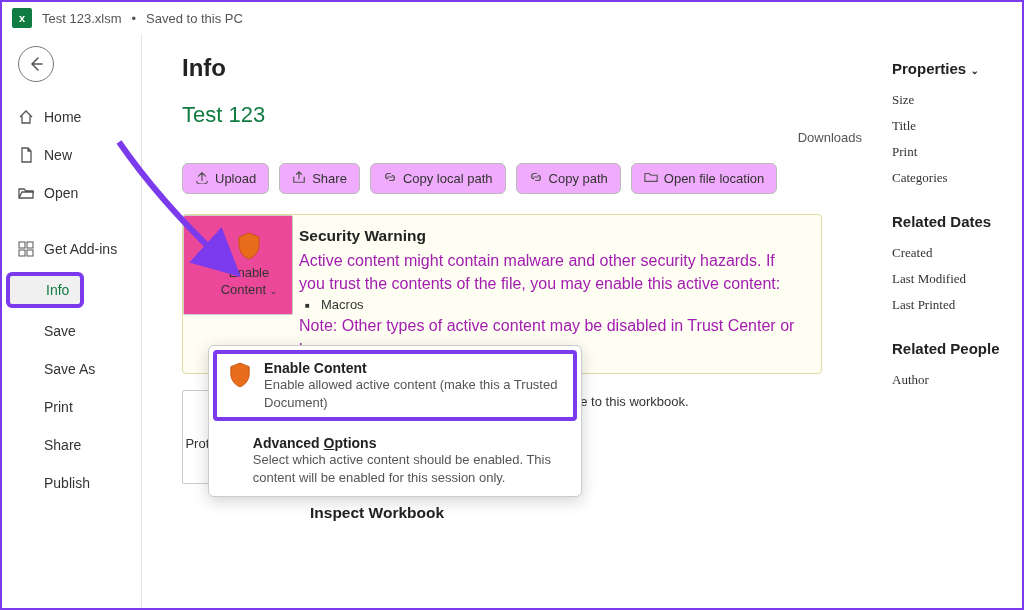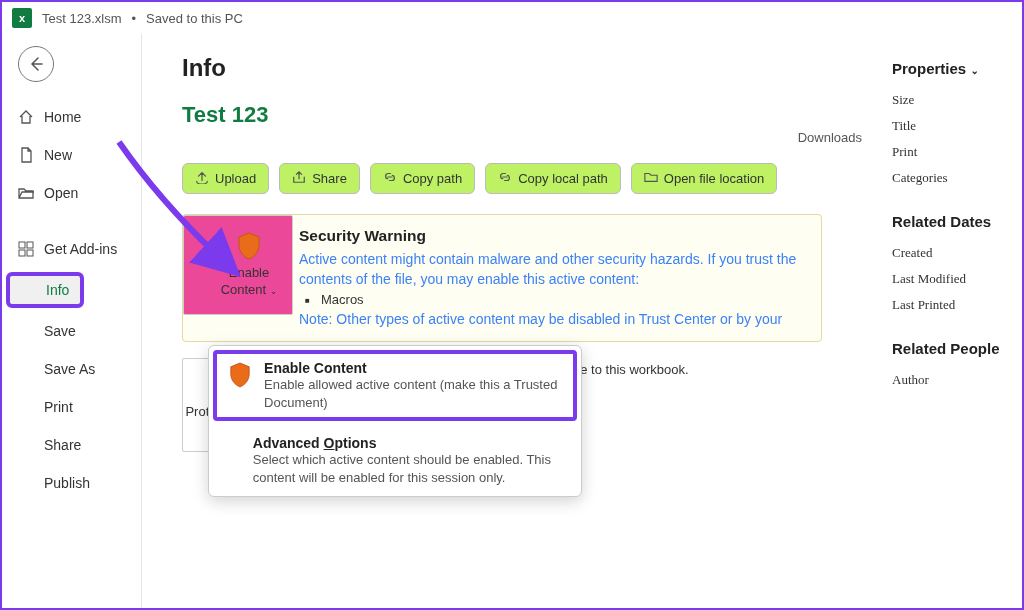--- a/index.html
+++ b/index.html
@@ -99,37 +99,37 @@
     }
     .page-title {
       font-size: 24px;
       font-weight: 600;
       color: #222;
       margin-bottom: 20px;
     }
     .file-title {
       font-size: 22px;
       color: #107c41;
-      font-weight: 700;
+      font-weight: 400;
     }
     .file-subtitle {
       font-size: 13px;
       color: #555;
       margin-top: 2px;
       margin-bottom: 18px;
       text-align: right;
     }
     .action-row {
       display: flex;
       gap: 10px;
       margin-bottom: 20px;
     }
     .action-btn {
       border: 1px solid #bbb;
-      background: #bef264;
+      background: #f0abfc;
       border-radius: 6px;
       padding: 6px 12px;
       display: flex;
       align-items: center;
       gap: 6px;
       font-size: 13px;
       color: #333;
       cursor: pointer;
     }
     .security-panel {
@@ -168,22 +168,22 @@
       padding: 12px 16px 12px 6px;
       flex: 1;
     }
     .security-text h3 {
       font-size: 15.5px;
       font-weight: 600;
       color: #222;
       margin-bottom: 4px;
     }
     .security-text p {
-      font-size: 14px;
-      color: #3b82f6;
+      font-size: 16px;
+      color: #a21caf;
       line-height: 1.45;
     }
     .security-text ul {
       list-style: none;
       padding-left: 22px;
     }
     .security-text li {
       font-size: 13px;
       color: #333;
       position: relative;
@@ -391,27 +391,27 @@
         <button class="action-btn">
           <span><svg width="14" height="14" viewBox="0 0 16 16">
                 <path d="M2 8 V14 H14 V8 M8 2 V10 M5 5 L8 2 L11 5" stroke="#555" stroke-width="1.4" fill="none" stroke-linecap="round"></path>
               </svg></span>
           <span>Share</span>
         </button>
         <button class="action-btn">
           <span><svg width="14" height="14" viewBox="0 0 16 16">
                 <path d="M6 10 A3 3 0 0 1 6 4 H9 M10 6 A3 3 0 0 1 10 12 H7 M5 8 H11" stroke="#555" stroke-width="1.4" fill="none"></path>
               </svg></span>
-          <span>Copy path</span>
+          <span>Copy local path</span>
         </button>
         <button class="action-btn">
           <span><svg width="14" height="14" viewBox="0 0 16 16">
                 <path d="M6 10 A3 3 0 0 1 6 4 H9 M10 6 A3 3 0 0 1 10 12 H7 M5 8 H11" stroke="#555" stroke-width="1.4" fill="none"></path>
               </svg></span>
-          <span>Copy local path</span>
+          <span>Copy path</span>
         </button>
         <button class="action-btn">
           <span><svg width="14" height="14" viewBox="0 0 16 16">
                 <path d="M1 4 H6 L8 6 H15 V13 H1 Z" stroke="#555" stroke-width="1.3" fill="none"></path>
               </svg></span>
           <span>Open file location</span>
         </button>
       </div>
 
       <div class="security-panel">

